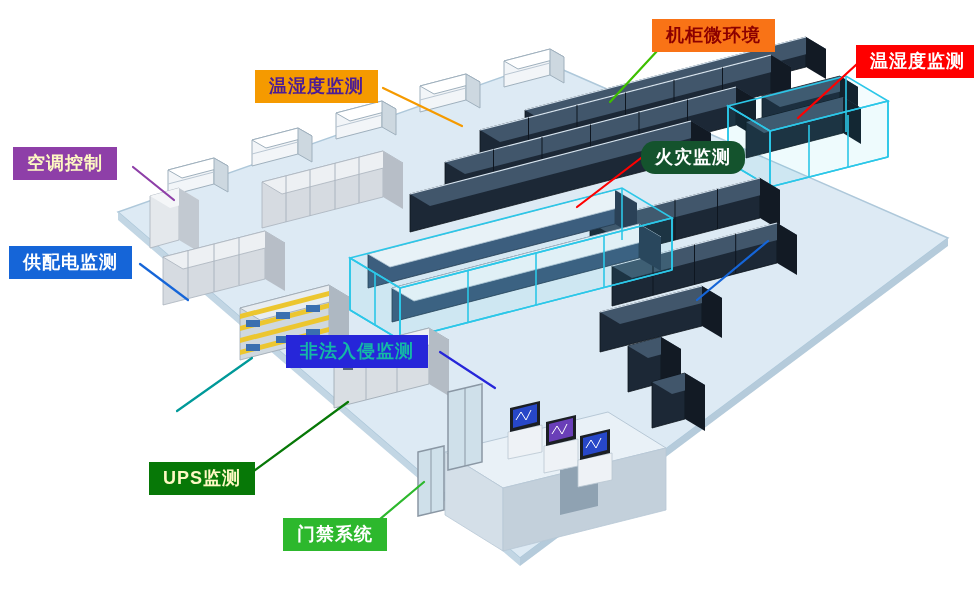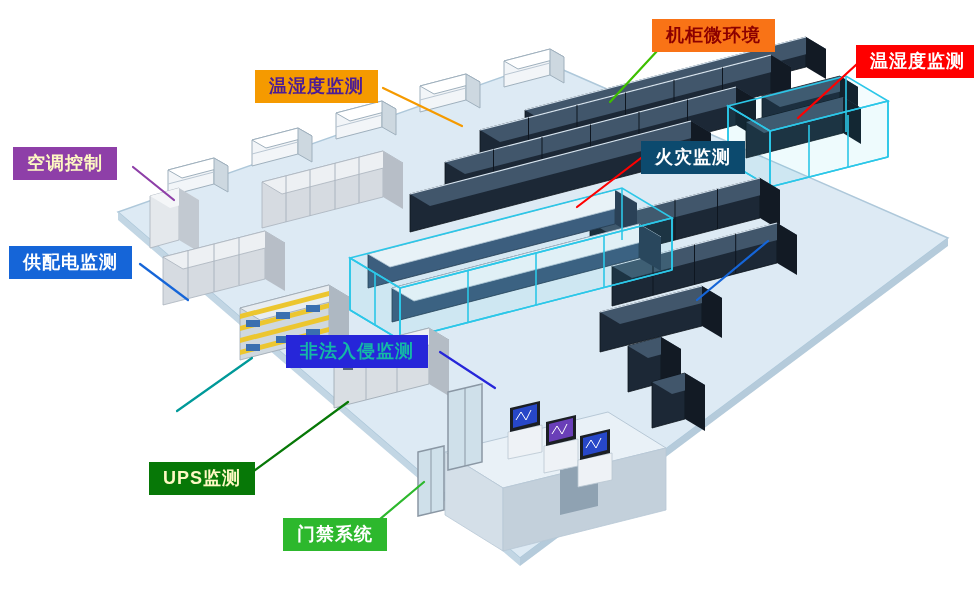--- a/index.html
+++ b/index.html
@@ -312,21 +312,21 @@
 
   <div class="label lbl-temp" style="background-color: rgb(245, 154, 0);">
     <span style="color: #4c1d95;">温湿度监测</span>
   </div>
   <div class="label lbl-micro" style="background-color: #f97316;">
     <span style="color: rgb(139, 0, 0);">机柜微环境</span>
   </div>
   <div class="label lbl-video" style="background-color: rgb(255, 0, 0);">
     <span style="color: rgb(255, 255, 255);">温湿度监测</span>
   </div>
-  <div class="label lbl-fire" style="background-color: #0c4a6e;">
+  <div class="label lbl-fire" style="background-color: #14532d; border-radius: 14px;">
     <span style="color: rgb(255, 255, 255);">火灾监测</span>
   </div>
   <div class="label lbl-ac" style="background-color: rgb(142, 63, 168);">
     <span style="color: #fef9c3;">空调控制</span>
   </div>
   <div class="label lbl-power" style="background-color: rgb(21, 101, 216);">
     <span style="color: rgb(255, 255, 255);">供配电监测</span>
   </div>
   <div class="label lbl-intrusion" style="background-color: rgb(38, 38, 217);">
     <span style="color: #14b8a6;">非法入侵监测</span>

